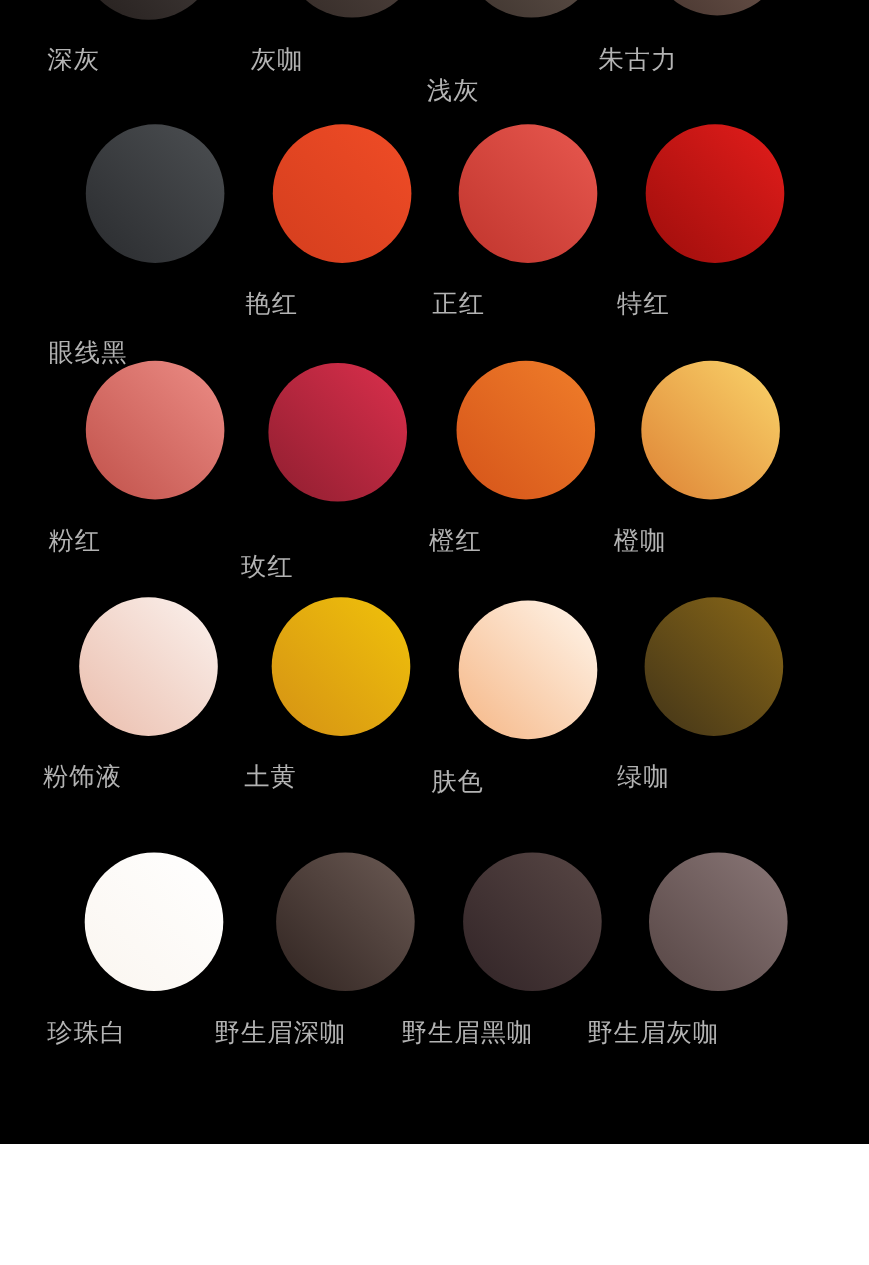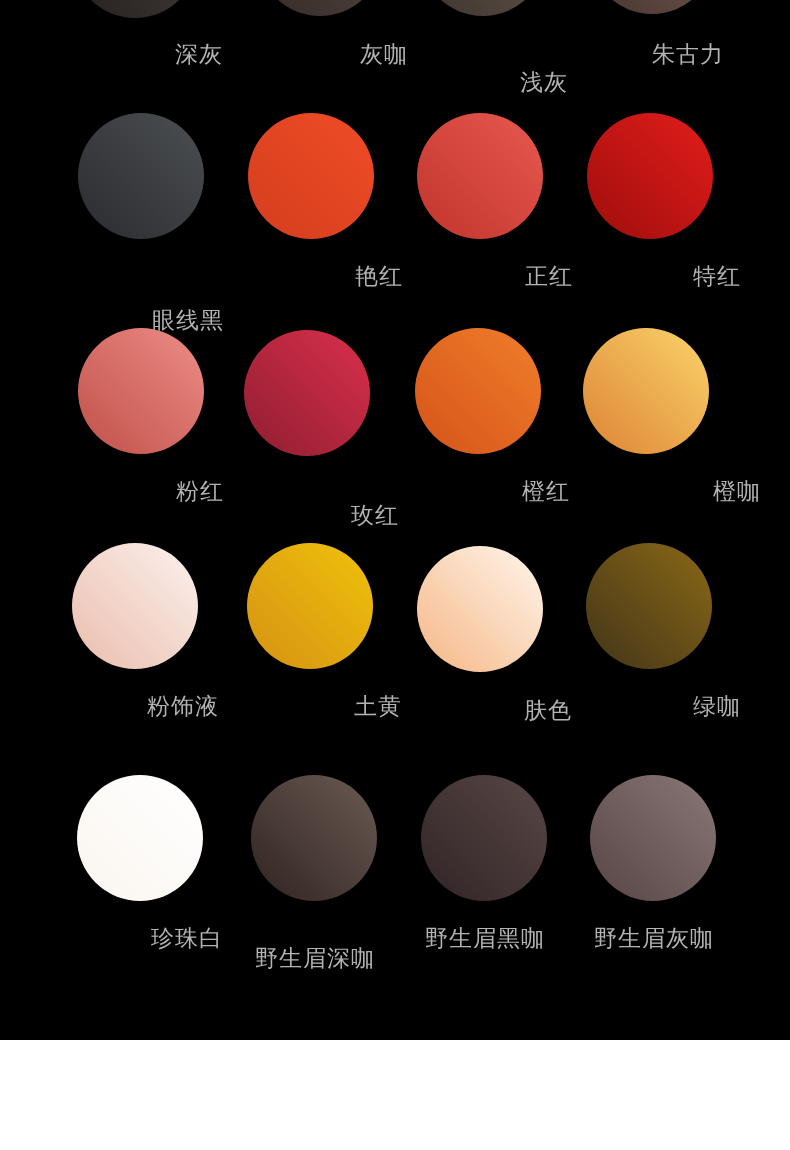--- a/index.html
+++ b/index.html
@@ -32,21 +32,21 @@
   }
   .swatch-grid {
     position: absolute;
     left: 0;
     top: 0;
     width: 790px;
   }
   .swatch-cell {
     position: absolute;
     width: 180px;
-    text-align: right;
+    text-align: left;
   }
   .swatch-dot {
     width: 126px;
     height: 126px;
     border-radius: 50%;
     margin: 0 auto;
     display: block;
   }
   .swatch-label {
     display: block;
@@ -150,21 +150,21 @@
         </div>
         <div class="swatch-cell" style="left: 388px; top: 328px;">
           <span class="swatch-dot" style="background: linear-gradient(225deg, rgb(240, 126, 42) 0%, rgb(217, 90, 28) 85%);"></span>
         </div>
         <div class="swatch-cell" style="left: 390px; top: 477px; width: 180px;">
           <span class="swatch-label">橙红</span>
         </div>
         <div class="swatch-cell" style="left: 556px; top: 328px;">
           <span class="swatch-dot" style="background: linear-gradient(225deg, rgb(250, 212, 106) 0%, rgb(226, 143, 61) 85%);"></span>
         </div>
-        <div class="swatch-cell" style="left: 581px; top: 477px; width: 180px;">
+        <div class="swatch-cell" style="left: 558px; top: 477px; width: 180px;">
           <span class="swatch-label">橙咖</span>
         </div>
         <div class="swatch-cell" style="left: 45px; top: 543px;">
           <span class="swatch-dot" style="background: linear-gradient(225deg, rgb(251, 242, 238) 0%, rgb(237, 197, 182) 85%);"></span>
         </div>
         <div class="swatch-cell" style="left: 39px; top: 692px; width: 180px;">
           <span class="swatch-label">粉饰液</span>
         </div>
         <div class="swatch-cell" style="left: 220px; top: 543px;">
           <span class="swatch-dot" style="background: linear-gradient(225deg, rgb(240, 194, 10) 0%, rgb(217, 153, 19) 85%);"></span>
@@ -186,21 +186,21 @@
         </div>
         <div class="swatch-cell" style="left: 50px; top: 775px;">
           <span class="swatch-dot" style="background: linear-gradient(225deg, rgb(255, 255, 255) 0%, rgb(251, 247, 242) 85%);"></span>
         </div>
         <div class="swatch-cell" style="left: 43px; top: 924px; width: 180px;">
           <span class="swatch-label">珍珠白</span>
         </div>
         <div class="swatch-cell" style="left: 224px; top: 775px;">
           <span class="swatch-dot" style="background: linear-gradient(225deg, rgb(107, 90, 84) 0%, rgb(57, 44, 40) 85%);"></span>
         </div>
-        <div class="swatch-cell" style="left: 195px; top: 924px; width: 180px; margin-top: 20px;">
+        <div class="swatch-cell" style="left: 195px; top: 924px; width: 180px;">
           <span class="swatch-label">野生眉深咖</span>
         </div>
         <div class="swatch-cell" style="left: 394px; top: 775px;">
           <span class="swatch-dot" style="background: linear-gradient(225deg, rgb(88, 71, 69) 0%, rgb(55, 41, 43) 85%);"></span>
         </div>
         <div class="swatch-cell" style="left: 365px; top: 924px; width: 180px;">
           <span class="swatch-label">野生眉黑咖</span>
         </div>
         <div class="swatch-cell" style="left: 563px; top: 775px;">
           <span class="swatch-dot" style="background: linear-gradient(225deg, rgb(138, 119, 119) 0%, rgb(94, 77, 76) 85%);"></span>

